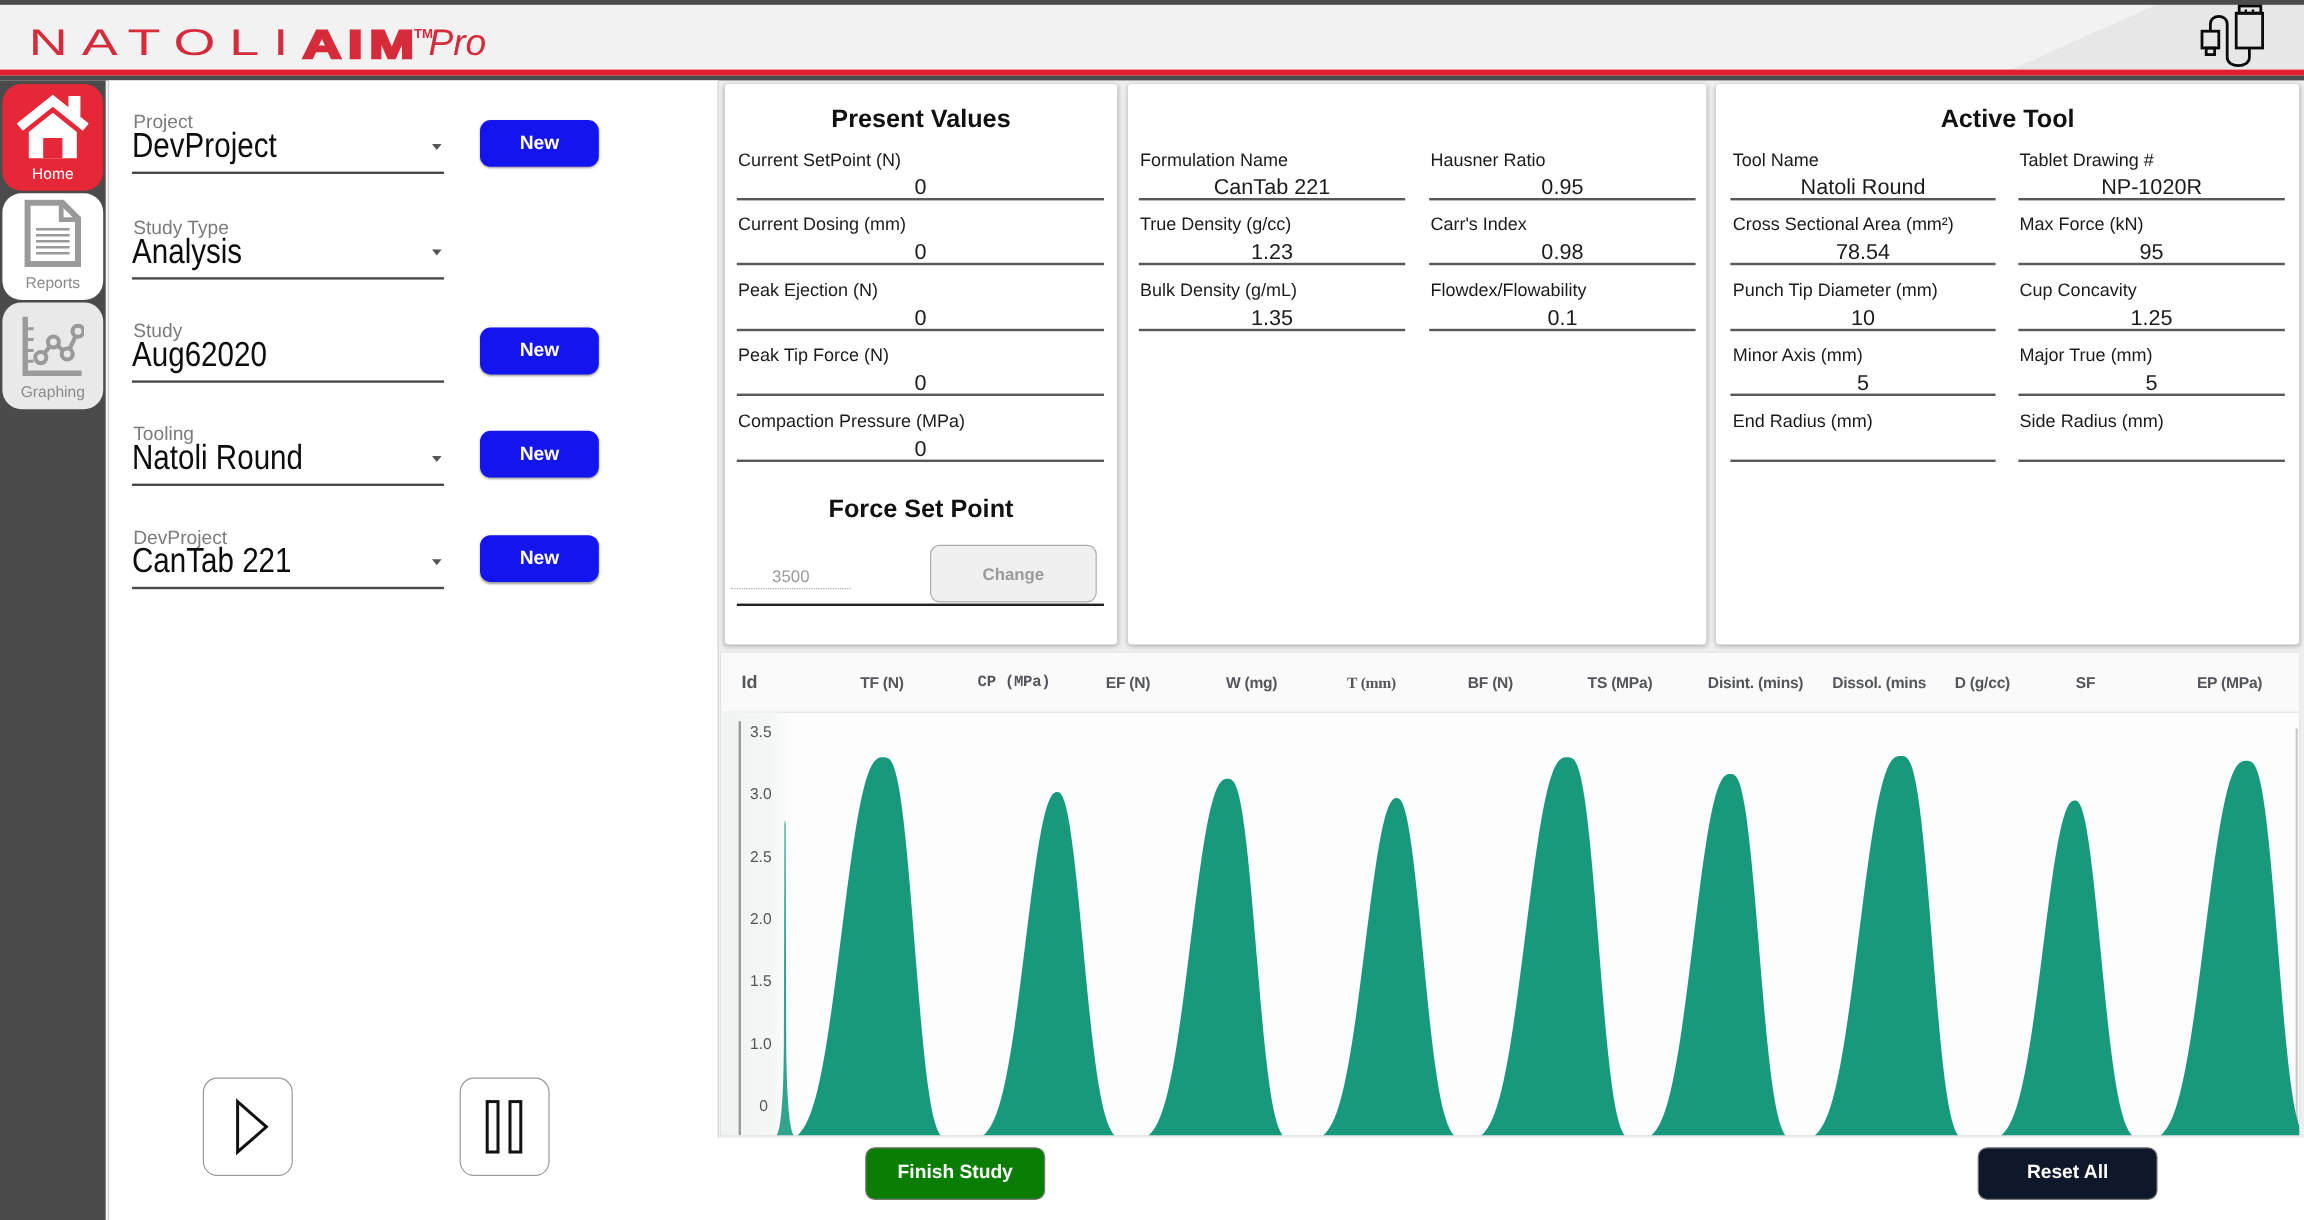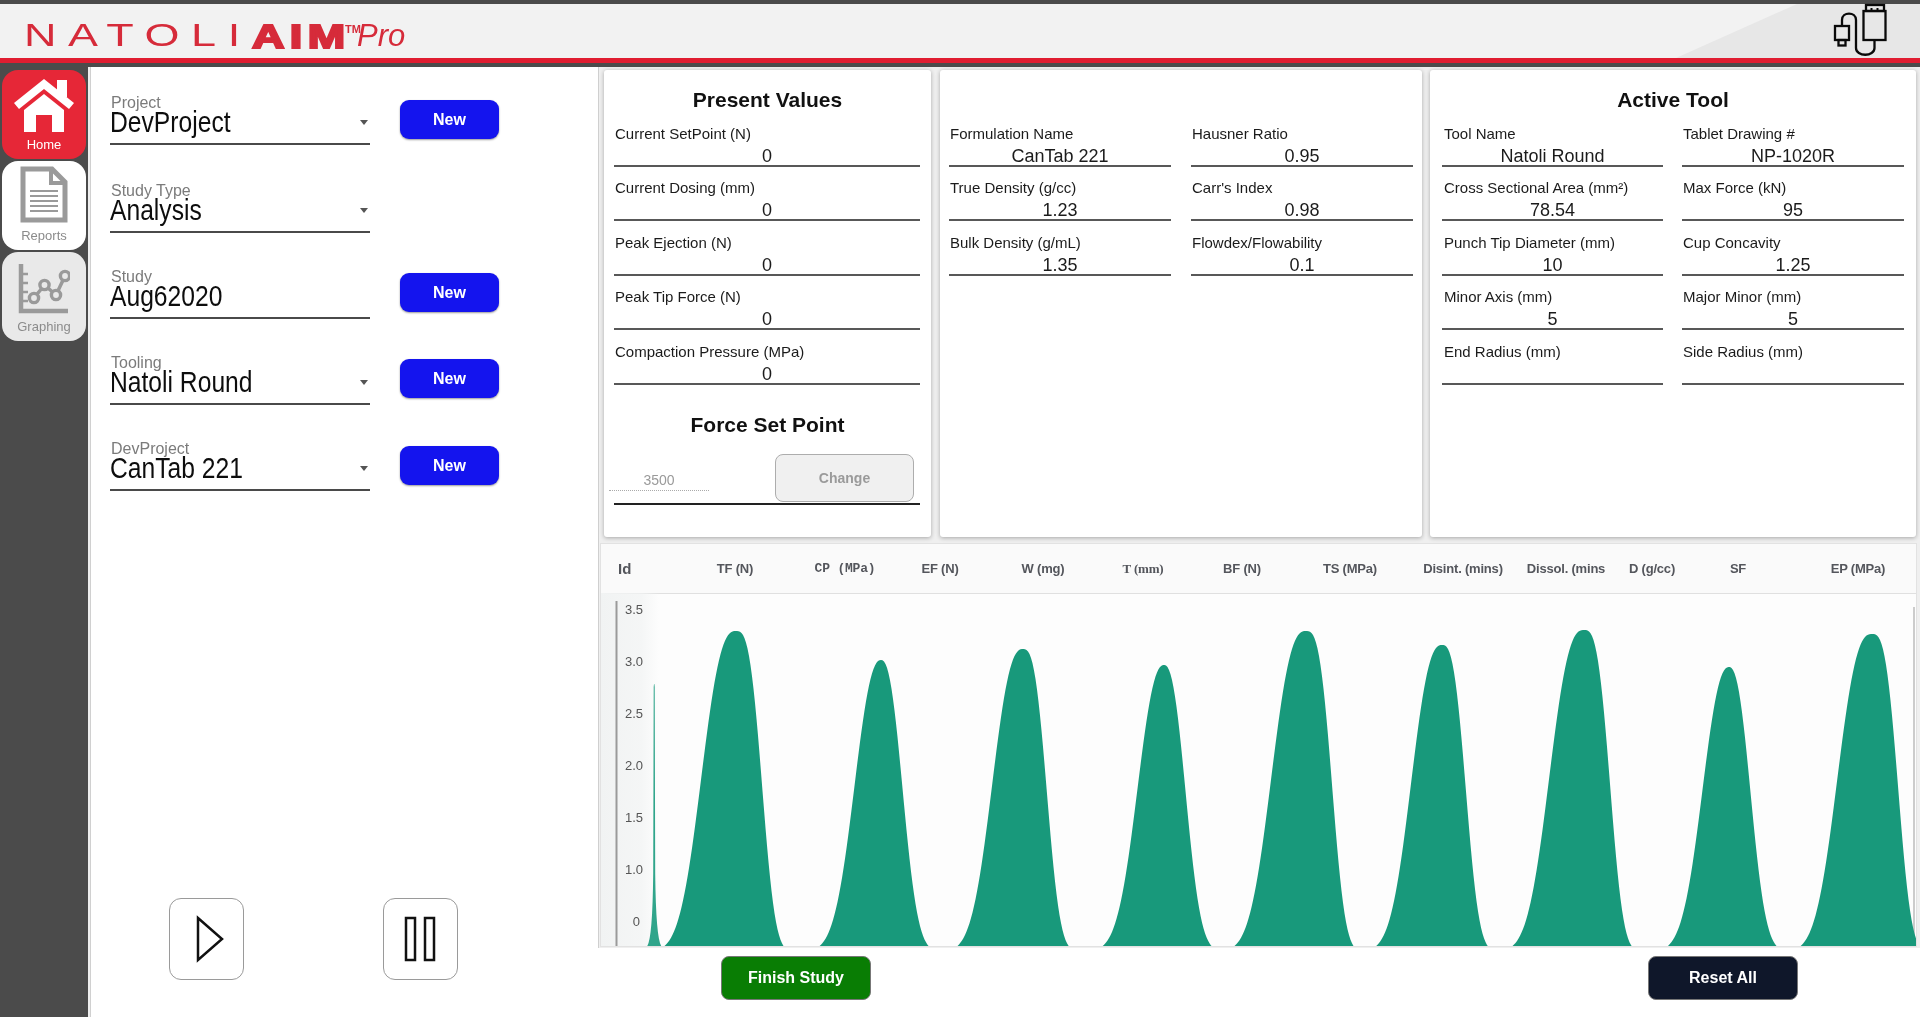--- a/index.html
+++ b/index.html
@@ -205,21 +205,21 @@
   <div class="cline" style="left:12px;width:221px;top:313px"></div>
   <div class="clabel" style="left:253px;top:56px">Tablet Drawing #</div>
   <div class="cvalue" style="left:252px;width:222px;top:77px">NP-1020R</div>
   <div class="cline" style="left:252px;width:222px;top:95px"></div>
   <div class="clabel" style="left:253px;top:110px">Max Force (kN)</div>
   <div class="cvalue" style="left:252px;width:222px;top:131px">95</div>
   <div class="cline" style="left:252px;width:222px;top:149px"></div>
   <div class="clabel" style="left:253px;top:165px">Cup Concavity</div>
   <div class="cvalue" style="left:252px;width:222px;top:186px">1.25</div>
   <div class="cline" style="left:252px;width:222px;top:204px"></div>
-  <div class="clabel" style="left:253px;top:219px">Major Minor (mm)</div>
+  <div class="clabel" style="left:253px;top:219px">Major True (mm)</div>
   <div class="cvalue" style="left:252px;width:222px;top:240px">5</div>
   <div class="cline" style="left:252px;width:222px;top:258px"></div>
   <div class="clabel" style="left:253px;top:274px">Side Radius (mm)</div>
   <div class="cline" style="left:252px;width:222px;top:313px"></div>
   <div class="ctitle" style="top:19px;">Active Tool</div>
 </div>
 
 <div class="abs" id="tablecard">
   <div style="position:absolute;left:0;top:0;width:100%;height:49px;background:#fafafa;"></div>
   <div class="th" style="left:17px;transform:none;font-size:15px;letter-spacing:0">Id</div>

